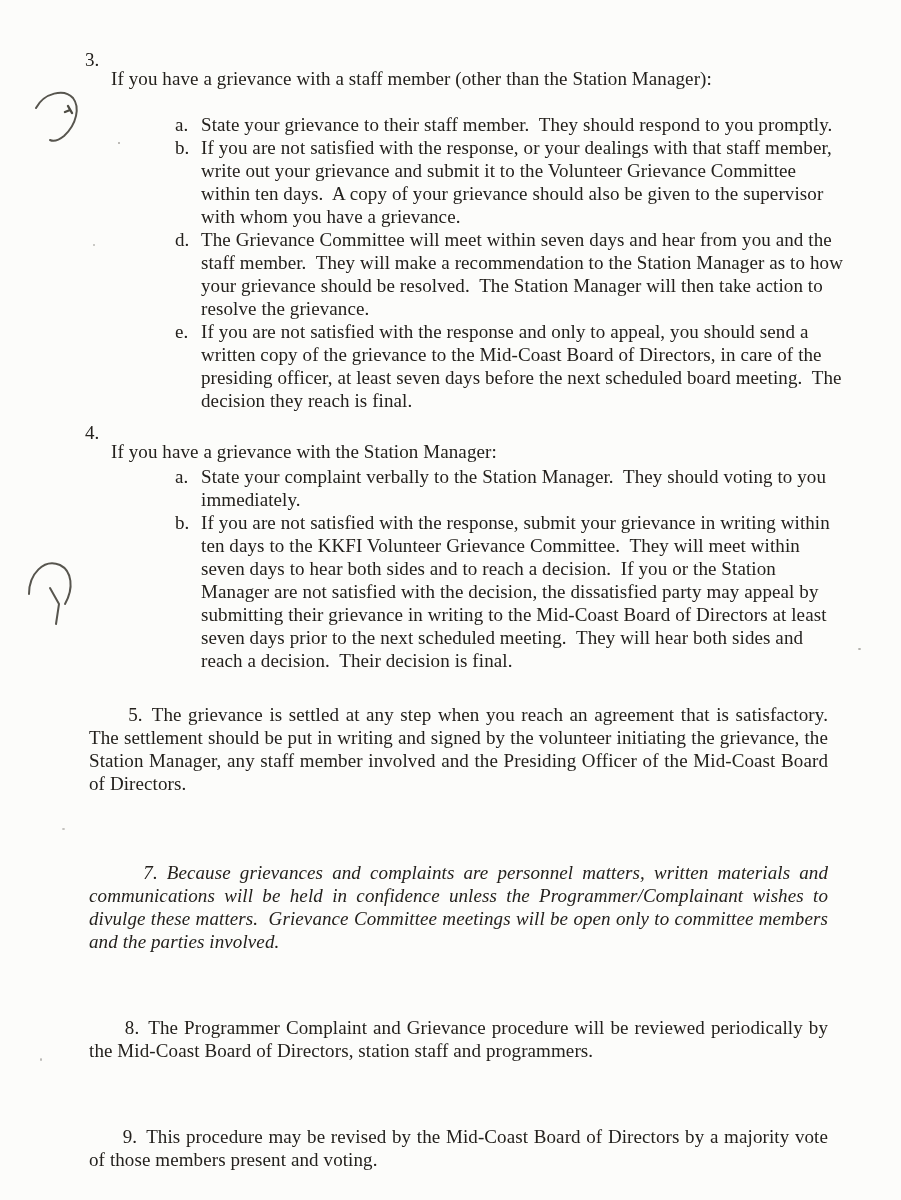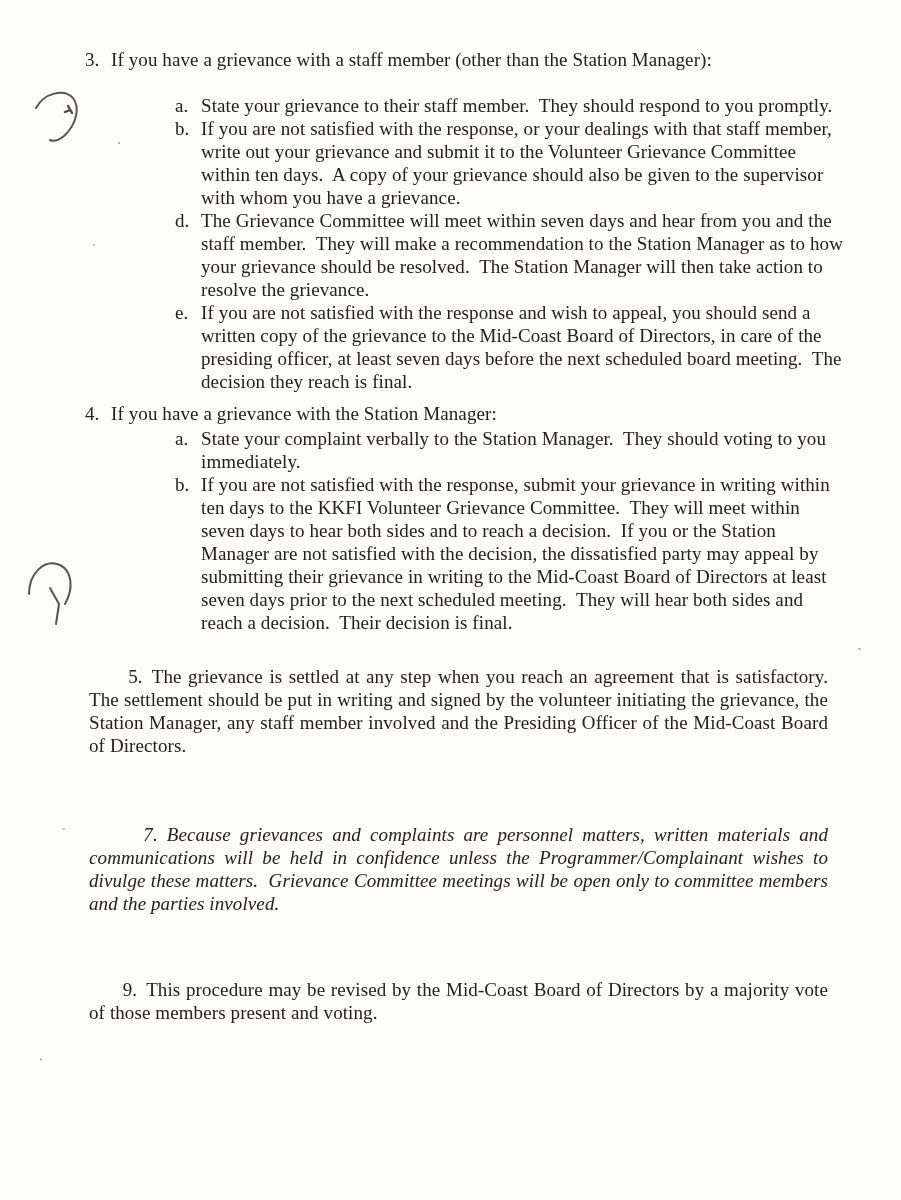--- a/index.html
+++ b/index.html
@@ -29,20 +29,21 @@
     display: flex;
     margin-left: 13px;
   }
   .item-head .num {
     width: 26px;
     flex-shrink: 0;
   }
   .item-head .head-text {
     flex: 1;
     white-space: pre-wrap;
+    margin-top: 19px;
   }
   .sub-list {
     margin-left: 103px;
   }
   .sub-list.spaced {
     margin-top: 23px;
   }
   .sub-list.tight {
     margin-top: 2px;
   }
@@ -117,21 +118,21 @@
         <div class="sub-item">
           <span class="letter">b.</span>
           <span class="sub-text">If you are not satisfied with the response, or your dealings with that staff member, write out your grievance and submit it to the Volunteer Grievance Committee within ten days.  A copy of your grievance should also be given to the supervisor with whom you have a grievance.</span>
         </div>
         <div class="sub-item">
           <span class="letter">d.</span>
           <span class="sub-text">The Grievance Committee will meet within seven days and hear from you and the staff member.  They will make a recommendation to the Station Manager as to how your grievance should be resolved.  The Station Manager will then take action to resolve the grievance.</span>
         </div>
         <div class="sub-item">
           <span class="letter">e.</span>
-          <span class="sub-text">If you are not satisfied with the response and wish to appeal, you should send a written copy of the grievance to the Mid-Coast Board of Directors, in care of the presiding officer, at least seven days before the next scheduled board meeting.  The decision they reach is final.</span>
+          <span class="sub-text">If you are not satisfied with the response and only to appeal, you should send a written copy of the grievance to the Mid-Coast Board of Directors, in care of the presiding officer, at least seven days before the next scheduled board meeting.  The decision they reach is final.</span>
         </div>
       </div>
     </div>
 
     <div class="numbered-item item4">
       <div class="item-head">
         <span class="num">4.</span>
         <span class="head-text">If you have a grievance with the Station Manager:</span>
       </div>
       <div class="sub-list tight">
@@ -148,19 +149,22 @@
 
     <p class="para item5">
       <span class="num">5.</span><span>The grievance is settled at any step when you reach an agreement that is satisfactory.  The settlement should be put in writing and signed by the volunteer initiating the grievance, the Station Manager, any staff member involved and the Presiding Officer of the Mid-Coast Board of Directors.</span>
     </p>
 
 
     <p class="para gap-lg">
       <span class="num">7.</span><span>Because grievances and complaints are personnel matters, written materials and communications will be held in confidence unless the Programmer/Complainant wishes to divulge these matters.  Grievance Committee meetings will be open only to committee members and the parties involved.</span>
     </p>
 
+    <p class="para gap-md">
+      <span class="num">8.</span><span>The Programmer Complaint and Grievance procedure will be reviewed periodically by the Mid-Coast Board of Directors, station staff and programmers.</span>
+    </p>
 
     <p class="para">
       <span class="num">9.</span><span>This procedure may be revised by the Mid-Coast Board of Directors by a majority vote of those members present and voting.</span>
     </p>
 
   </div>
 </div>
 
 </body></html>

